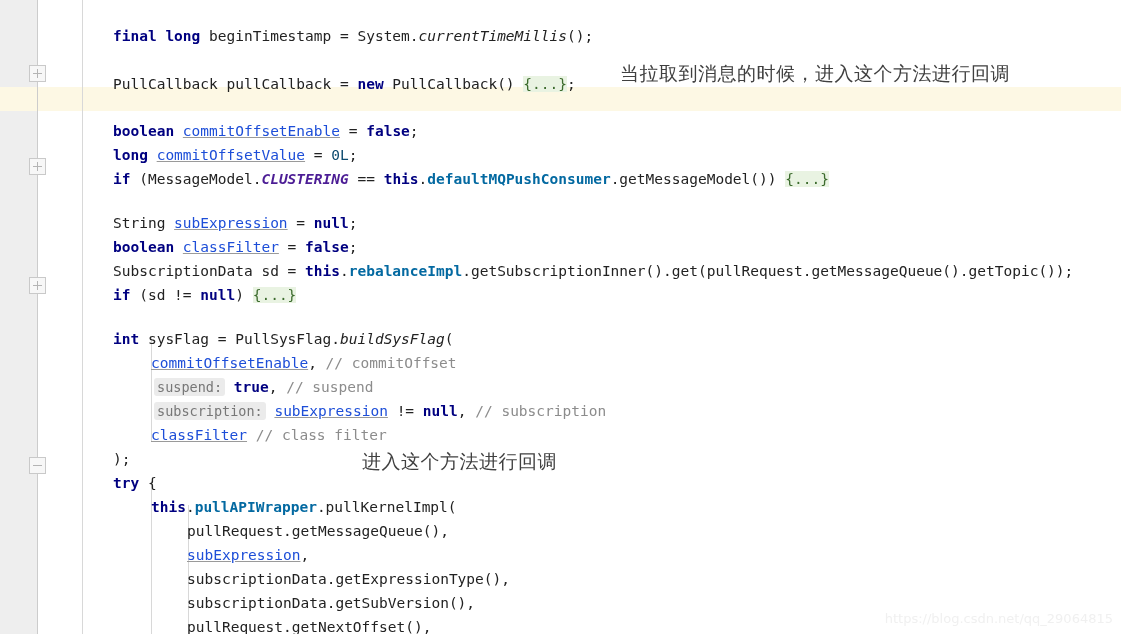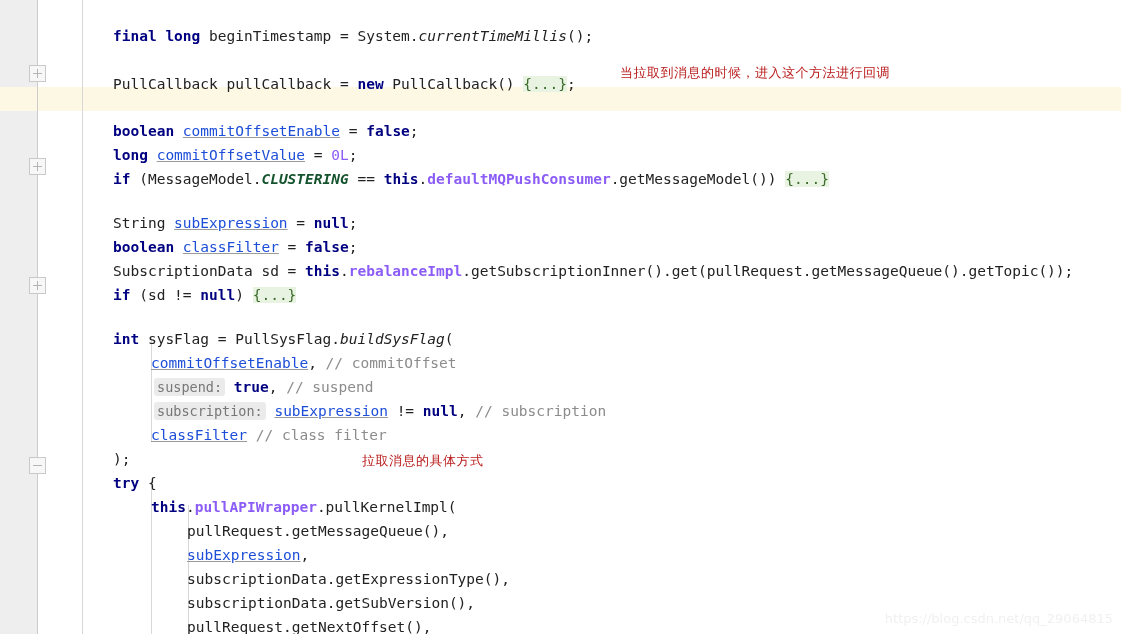--- a/index.html
+++ b/index.html
@@ -116,24 +116,24 @@
   }
   .code .ln {
     position: absolute;
     left: 113px;
     white-space: pre;
   }
 
   
   .kw       { color: #000080; font-weight: bold; }
   .plain    { color: #222222; }
-  .field    { color: #8b5cf6; font-weight: bold; }
+  .field    { color: #0369a1; font-weight: bold; }
   .statmeth { color: #222222; font-style: italic; }
-  .staticf  { color: #14532d; font-style: italic; font-weight: bold; }
-  .num      { color: #8b5cf6; }
+  .staticf  { color: #4c1d95; font-style: italic; font-weight: bold; }
+  .num      { color: #0c4a6e; }
   .comment  { color: #8c8c8c; }
   .localvar { color: #1d4ed8; text-decoration: underline; text-decoration-color: #9a9a9a; }
   .fold {
     background: #e9f3e2;
     color: #3c6b2d;
   }
   .hint {
     background: #ebebeb;
     color: #777777;
     border-radius: 3px;
@@ -145,23 +145,23 @@
   .guide {
     position: absolute;
     width: 1px;
     background: #d8d8d8;
     z-index: 3;
   }
 
   
   .annot {
     position: absolute;
-    color: #b91c1c;
+    color: #404040;
     font-family: "DejaVu Sans", "Liberation Sans", sans-serif;
-    font-size: 13px;
+    font-size: 19px;
     line-height: 24px;
     white-space: pre;
     z-index: 8;
     letter-spacing: 0.5px;
   }
   #annot-0 { left: 620px; top: 61px; }
   #annot-1 { left: 362px; top: 449px; }
 
   
   .watermark {
@@ -199,17 +199,17 @@
 
   <div id="indent-guides">
       <div class="guide" style="left: 151px; top: 337px; height: 104px;"></div>
       <div class="guide" style="left: 151px; top: 481px; height: 153px;"></div>
       <div class="guide" style="left: 188px; top: 505px; height: 129px;"></div>
     </div>
 
   <div class="code" id="code-layer"><div class="ln" style="top: 16px;"><span class="kw">final</span><span class="plain"> </span><span class="kw">long</span><span class="plain"> beginTimestamp = System.</span><span class="statmeth">currentTimeMillis</span><span class="plain">();</span></div><div class="ln" style="top: 64px;"><span class="plain">PullCallback pullCallback = </span><span class="kw">new</span><span class="plain"> PullCallback() </span><span class="fold">{...}</span><span class="plain">;</span></div><div class="ln" style="top: 111px;"><span class="kw">boolean</span><span class="plain"> </span><span class="localvar">commitOffsetEnable</span><span class="plain"> = </span><span class="kw">false</span><span class="plain">;</span></div><div class="ln" style="top: 135px;"><span class="kw">long</span><span class="plain"> </span><span class="localvar">commitOffsetValue</span><span class="plain"> = </span><span class="num">0L</span><span class="plain">;</span></div><div class="ln" style="top: 159px;"><span class="kw">if</span><span class="plain"> (MessageModel.</span><span class="staticf">CLUSTERING</span><span class="plain"> == </span><span class="kw">this</span><span class="plain">.</span><span class="field">defaultMQPushConsumer</span><span class="plain">.getMessageModel()) </span><span class="fold">{...}</span></div><div class="ln" style="top: 203px;"><span class="plain">String </span><span class="localvar">subExpression</span><span class="plain"> = </span><span class="kw">null</span><span class="plain">;</span></div><div class="ln" style="top: 227px;"><span class="kw">boolean</span><span class="plain"> </span><span class="localvar">classFilter</span><span class="plain"> = </span><span class="kw">false</span><span class="plain">;</span></div><div class="ln" style="top: 251px;"><span class="plain">SubscriptionData sd = </span><span class="kw">this</span><span class="plain">.</span><span class="field">rebalanceImpl</span><span class="plain">.getSubscriptionInner().get(pullRequest.getMessageQueue().getTopic());</span></div><div class="ln" style="top: 275px;"><span class="kw">if</span><span class="plain"> (sd != </span><span class="kw">null</span><span class="plain">) </span><span class="fold">{...}</span></div><div class="ln" style="top: 319px;"><span class="kw">int</span><span class="plain"> sysFlag = PullSysFlag.</span><span class="statmeth">buildSysFlag</span><span class="plain">(</span></div><div class="ln" style="top: 343px; left: 151px;"><span class="localvar">commitOffsetEnable</span><span class="plain">, </span><span class="comment">// commitOffset</span></div><div class="ln" style="top: 367px; left: 154px;"><span class="hint">suspend:</span><span class="plain"> </span><span class="kw">true</span><span class="plain">, </span><span class="comment">// suspend</span></div><div class="ln" style="top: 391px; left: 154px;"><span class="hint">subscription:</span><span class="plain"> </span><span class="localvar">subExpression</span><span class="plain"> != </span><span class="kw">null</span><span class="plain">, </span><span class="comment">// subscription</span></div><div class="ln" style="top: 415px; left: 151px;"><span class="localvar">classFilter</span><span class="plain"> </span><span class="comment">// class filter</span></div><div class="ln" style="top: 439px;"><span class="plain">);</span></div><div class="ln" style="top: 463px;"><span class="kw">try</span><span class="plain"> {</span></div><div class="ln" style="top: 487px; left: 151px;"><span class="kw">this</span><span class="plain">.</span><span class="field">pullAPIWrapper</span><span class="plain">.pullKernelImpl(</span></div><div class="ln" style="top: 511px; left: 187px;"><span class="plain">pullRequest.getMessageQueue(),</span></div><div class="ln" style="top: 535px; left: 187px;"><span class="localvar">subExpression</span><span class="plain">,</span></div><div class="ln" style="top: 559px; left: 187px;"><span class="plain">subscriptionData.getExpressionType(),</span></div><div class="ln" style="top: 583px; left: 187px;"><span class="plain">subscriptionData.getSubVersion(),</span></div><div class="ln" style="top: 607px; left: 187px;"><span class="plain">pullRequest.getNextOffset(),</span></div><div class="ln" style="top: 631px; left: 187px;"></div></div>
 
   <div class="annot" id="annot-0">当拉取到消息的时候，进入这个方法进行回调</div>
-  <div class="annot" id="annot-1">拉取消息的具体方式</div>
+  <div class="annot" id="annot-1">进入这个方法进行回调</div>
 
   <div class="watermark">https://blog.csdn.net/qq_29064815</div>
 
 </div>
 
 </body></html>

